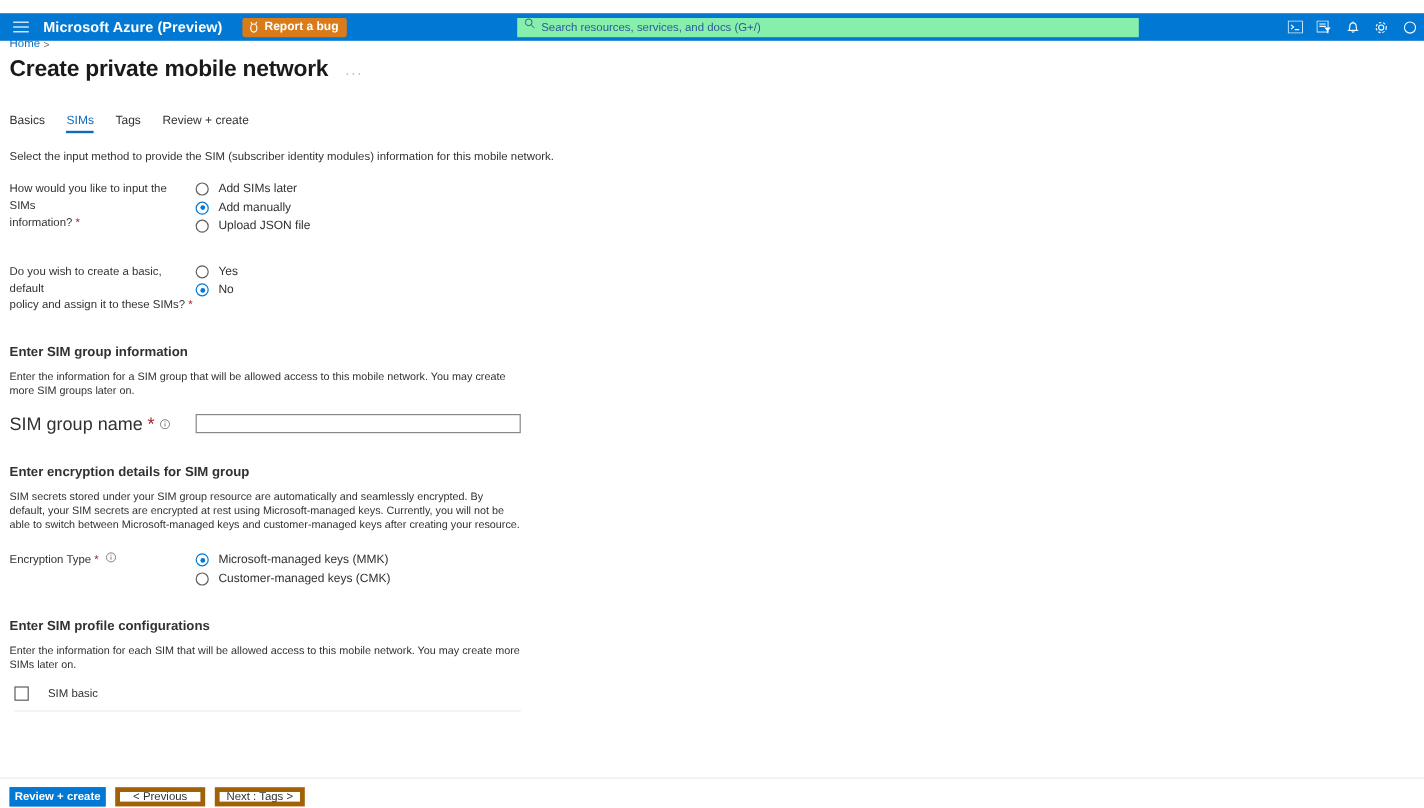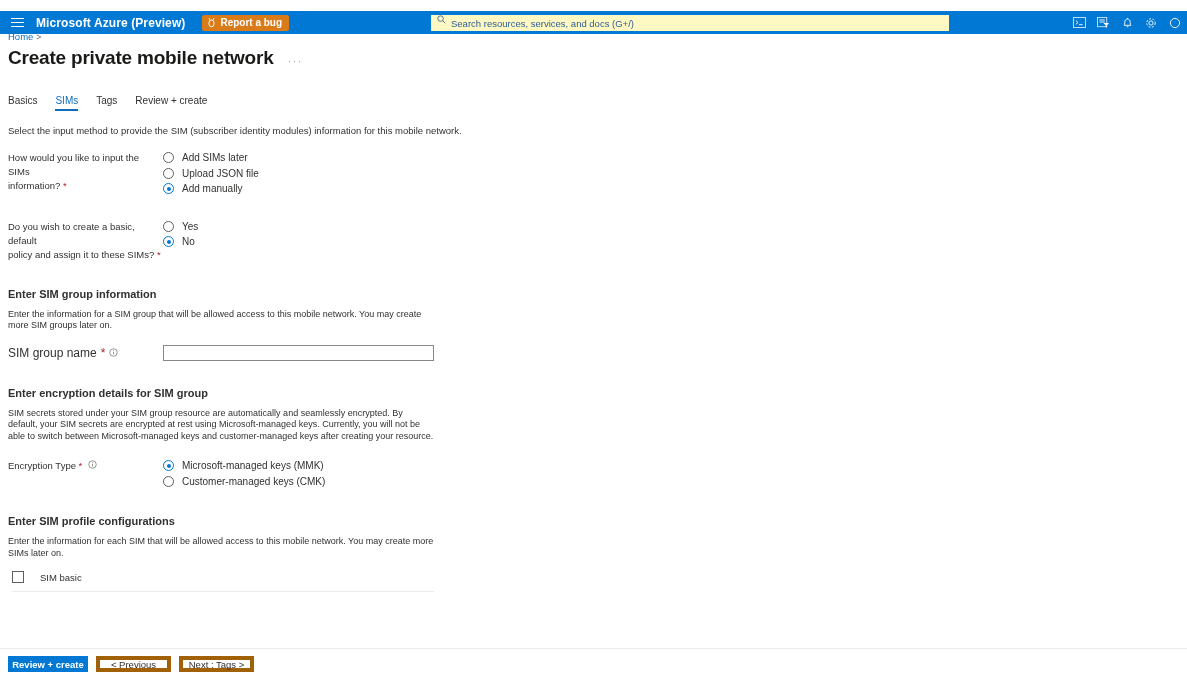--- a/index.html
+++ b/index.html
@@ -59,21 +59,21 @@
   }
   .bugbtn .buglabel {
     color: #ffffff; font-size: 10px; font-weight: bold;
     white-space: nowrap;
   }
   .bug-icon { display: block; }
 
   .searchwrap {
     position: absolute; left: 431px; top: 4px;
     width: 518px; height: 16px;
-    background: #fef9c3;
+    background: #86efac;
     display: flex; 
     padding-left: 6px;
     gap: 5px;
     cursor: text;
   }
   .searchwrap input {
     border: 0; outline: 0; background: transparent;
     font-family: "Liberation Sans", sans-serif;
     font-size: 9.5px;
     color: #20497d;
@@ -190,21 +190,21 @@
     line-height: 11.5px;
     max-width: 426px;
   }
 
   .inlinerow {
     display: flex; align-items: center;
     margin-left: 8px; margin-top: 13px;
   }
   .inlinelabel {
     width: 155px;
-    font-size: 12px; color: #323130;
+    font-size: 15px; color: #323130;
     display: flex; align-items: center; gap: 4px;
   }
   .txtinput {
     width: 271px; height: 16px;
     border: 1px solid #8a8886;
     background: #ffffff;
     font-family: "Liberation Sans", sans-serif;
     font-size: 9.5px;
     color: #323130;
     padding: 0 5px;
@@ -359,26 +359,26 @@
       <span>How would you like to input the SIMs</span><br>
       <span>information?</span>
       <span class="req">*</span>
     </div>
     <div class="fcontrol">
       <div class="radio-item">
         <span class="radio"></span>
         <span class="radio-label">Add SIMs later</span>
       </div>
       <div class="radio-item">
+        <span class="radio checked"></span>
+        <span class="radio-label">Add manually</span>
+      </div>
+      <div class="radio-item">
         <span class="radio"></span>
         <span class="radio-label">Upload JSON file</span>
-      </div>
-      <div class="radio-item">
-        <span class="radio checked"></span>
-        <span class="radio-label">Add manually</span>
       </div>
     </div>
   </div>
 
   <div class="formrow" style="margin-top:22px;">
     <div class="flabel">
       <span>Do you wish to create a basic, default</span><br>
       <span>policy and assign it to these SIMs?</span>
       <span class="req">*</span>
     </div>

